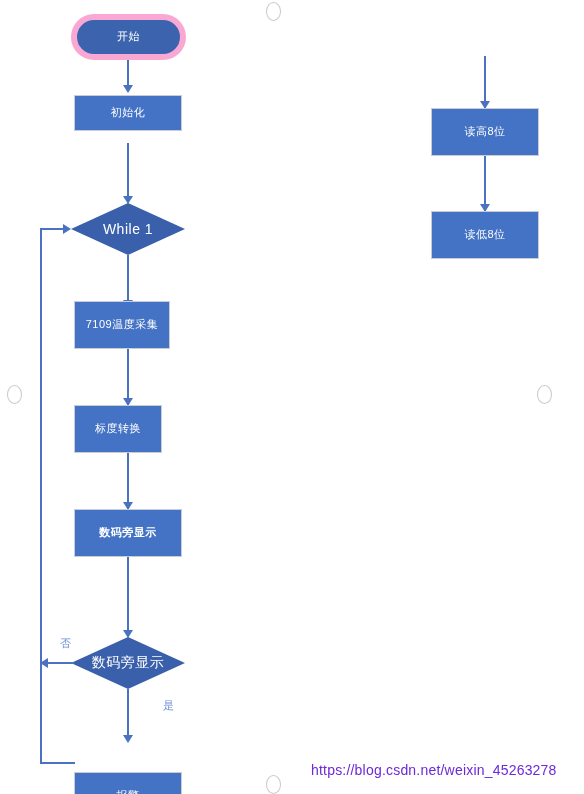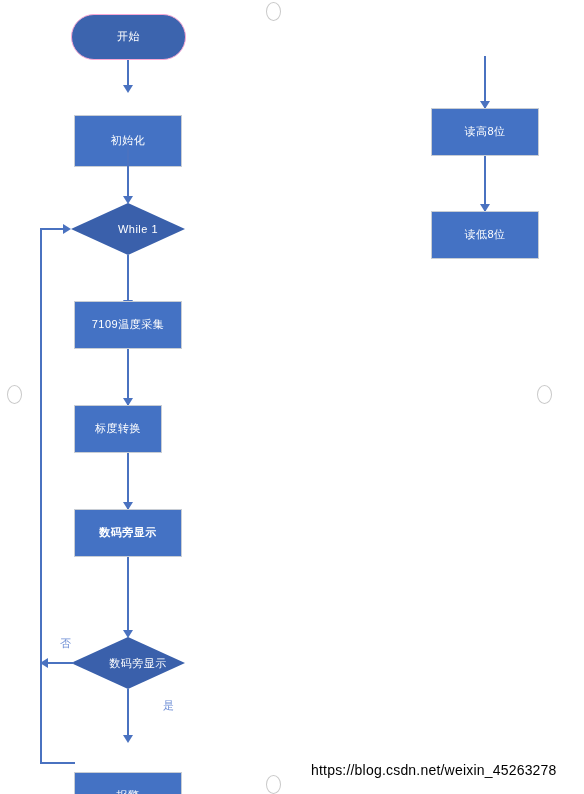--- a/index.html
+++ b/index.html
@@ -27,46 +27,46 @@
     color: #ffffff;
     font-size: 11px;
     letter-spacing: 0.5px;
     text-align: center;
     line-height: 1.2;
     user-select: none;
   }
   .terminator {
     background: #3c64ae;
     border-radius: 999px;
-    border: 1px solid #f9a8d4;
+    border: 6px solid #f9a8d4;
   }
   .process {
     background: #4472c4;
     border: 1px solid #c8cdd4;
   }
   .decision-wrap {
     position: absolute;
   }
   .decision-wrap svg {
     position: absolute;
     left: 0;
     top: 0;
     display: block;
   }
   .decision-label {
     position: absolute;
-    left: 10px;
+    left: 0;
     top: 0;
     width: 100%;
     height: 100%;
     display: flex;
     align-items: center;
     justify-content: center;
     color: #ffffff;
-    font-size: 11px;
+    font-size: 14px;
     letter-spacing: 0.5px;
     white-space: nowrap;
     user-select: none;
   }
   
   .conn {
     position: absolute;
     background: #4a72c0;
   }
   .conn-v { width: 1.6px; }
@@ -103,21 +103,21 @@
     position: absolute;
     width: 13px;
     height: 17px;
     border: 1.4px solid #c9c9c9;
     border-radius: 50%;
     background: transparent;
   }
   
   .watermark {
     position: absolute;
-    color: #000000;
+    color: #6d28d9;
     font-size: 14px;
     letter-spacing: 0.2px;
     white-space: nowrap;
     user-select: none;
   }
 </style>
 </head>
 <body>
 
 <div id="canvas">
@@ -127,21 +127,21 @@
   <div class="hole" style="left:537px; top:385px;"></div>
   <div class="hole" style="left:266px; top:775px;"></div>
 
   <div class="node terminator" style="left:71px; top:14px; width:115px; height:46px;">
     <span>开始</span>
   </div>
 
   <div class="conn conn-v" style="left:127px; top:60px; height:27px;"></div>
   <div class="arrow-down" style="left:123px; top:85px;"></div>
 
-  <div class="node process" style="left:74px; top:95px; width:108px; height:52px;margin-top:20px;">
+  <div class="node process" style="left:74px; top:95px; width:108px; height:36px;">
     <span>初始化</span>
   </div>
 
   <div class="conn conn-v" style="left:127px; top:143px; height:56px;"></div>
   <div class="arrow-down" style="left:123px; top:196px;"></div>
 
   <div class="decision-wrap" style="left:71px; top:203px; width:114px; height:52px;">
     <svg width="114" height="52" viewBox="0 0 114 52">
       <polygon points="57,0 114,26 57,52 0,26" fill="#3a60ab"></polygon>
     </svg>
@@ -149,21 +149,21 @@
   </div>
 
   <div class="arrow-right" style="left:63px; top:224px;"></div>
   <div class="conn conn-h" style="left:40px; top:228px; width:26px;"></div>
 
   <div class="conn conn-v" style="left:40px; top:228px; height:535px;"></div>
 
   <div class="conn conn-v" style="left:127px; top:255px; height:48px;"></div>
   <div class="arrow-down" style="left:123px; top:300px;"></div>
 
-  <div class="node process" style="left:74px; top:301px; width:108px; height:48px;text-align:center;">
+  <div class="node process" style="left:74px; top:301px; width:96px; height:48px;text-align:center;">
     <span>7109温度采集</span>
   </div>
 
   <div class="conn conn-v" style="left:127px; top:349px; height:56px;"></div>
   <div class="arrow-down" style="left:123px; top:398px;"></div>
 
   <div class="node process" style="left:74px; top:405px; width:88px; height:48px;">
     <span>标度转换</span>
   </div>
 

